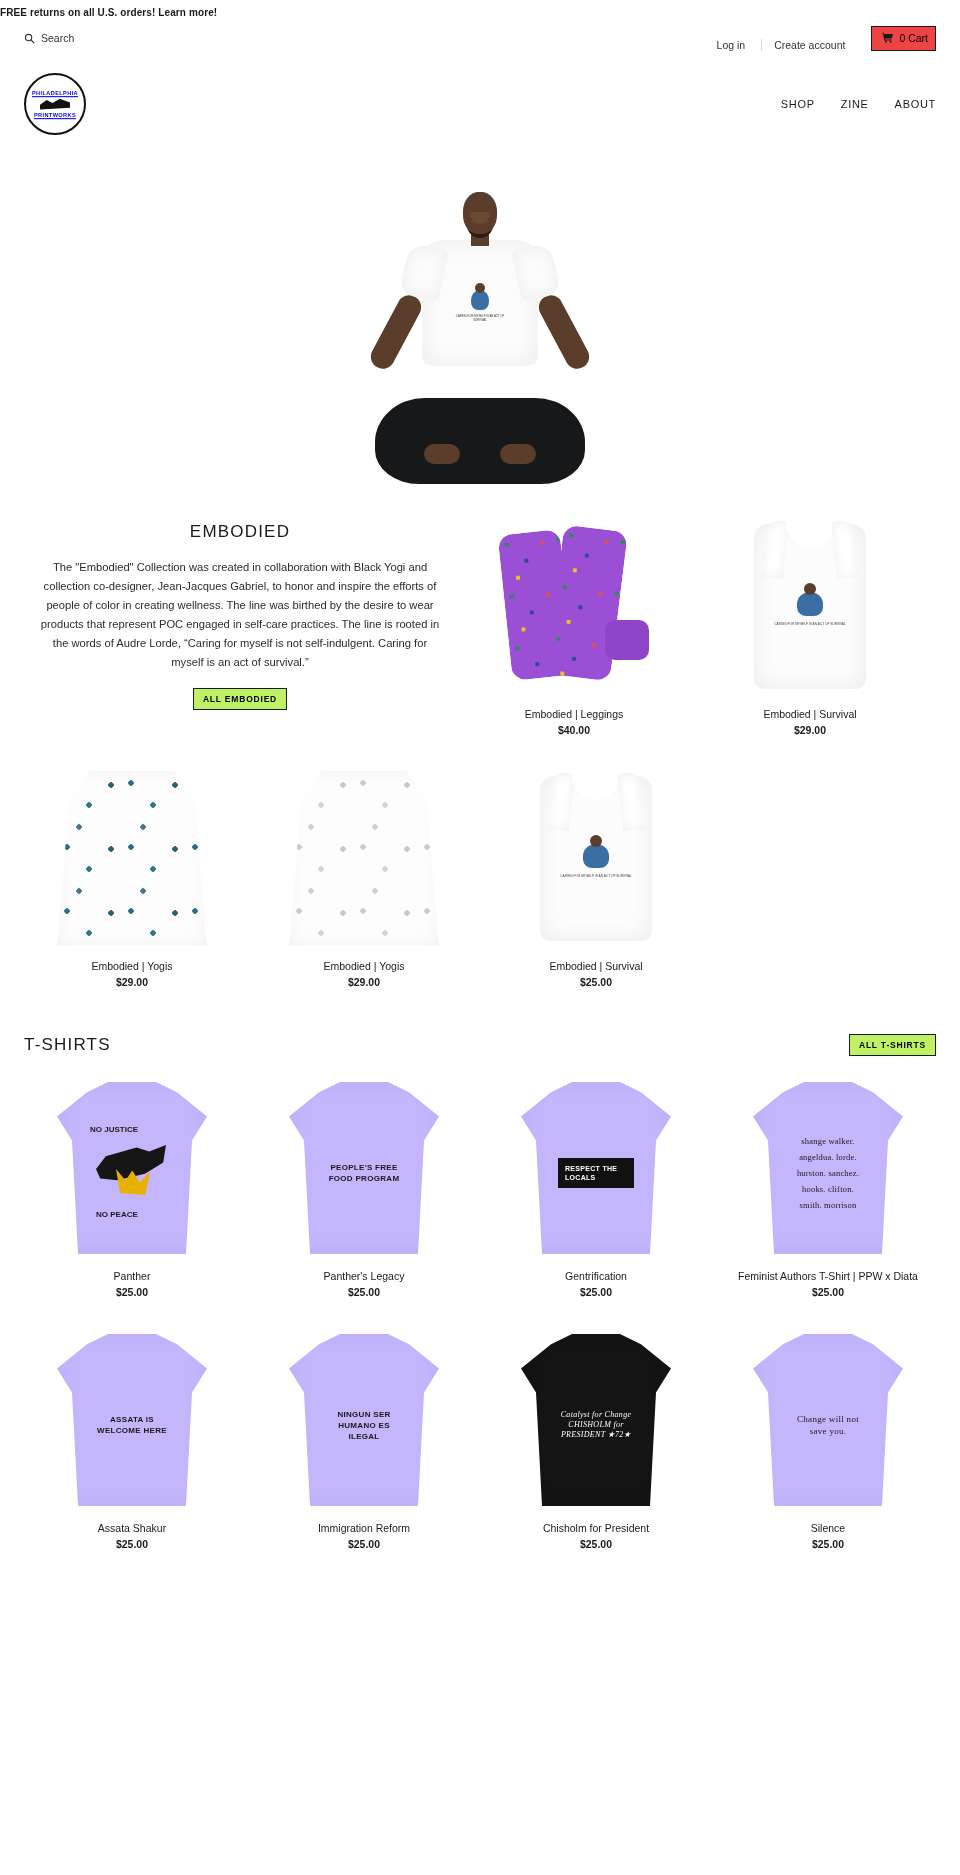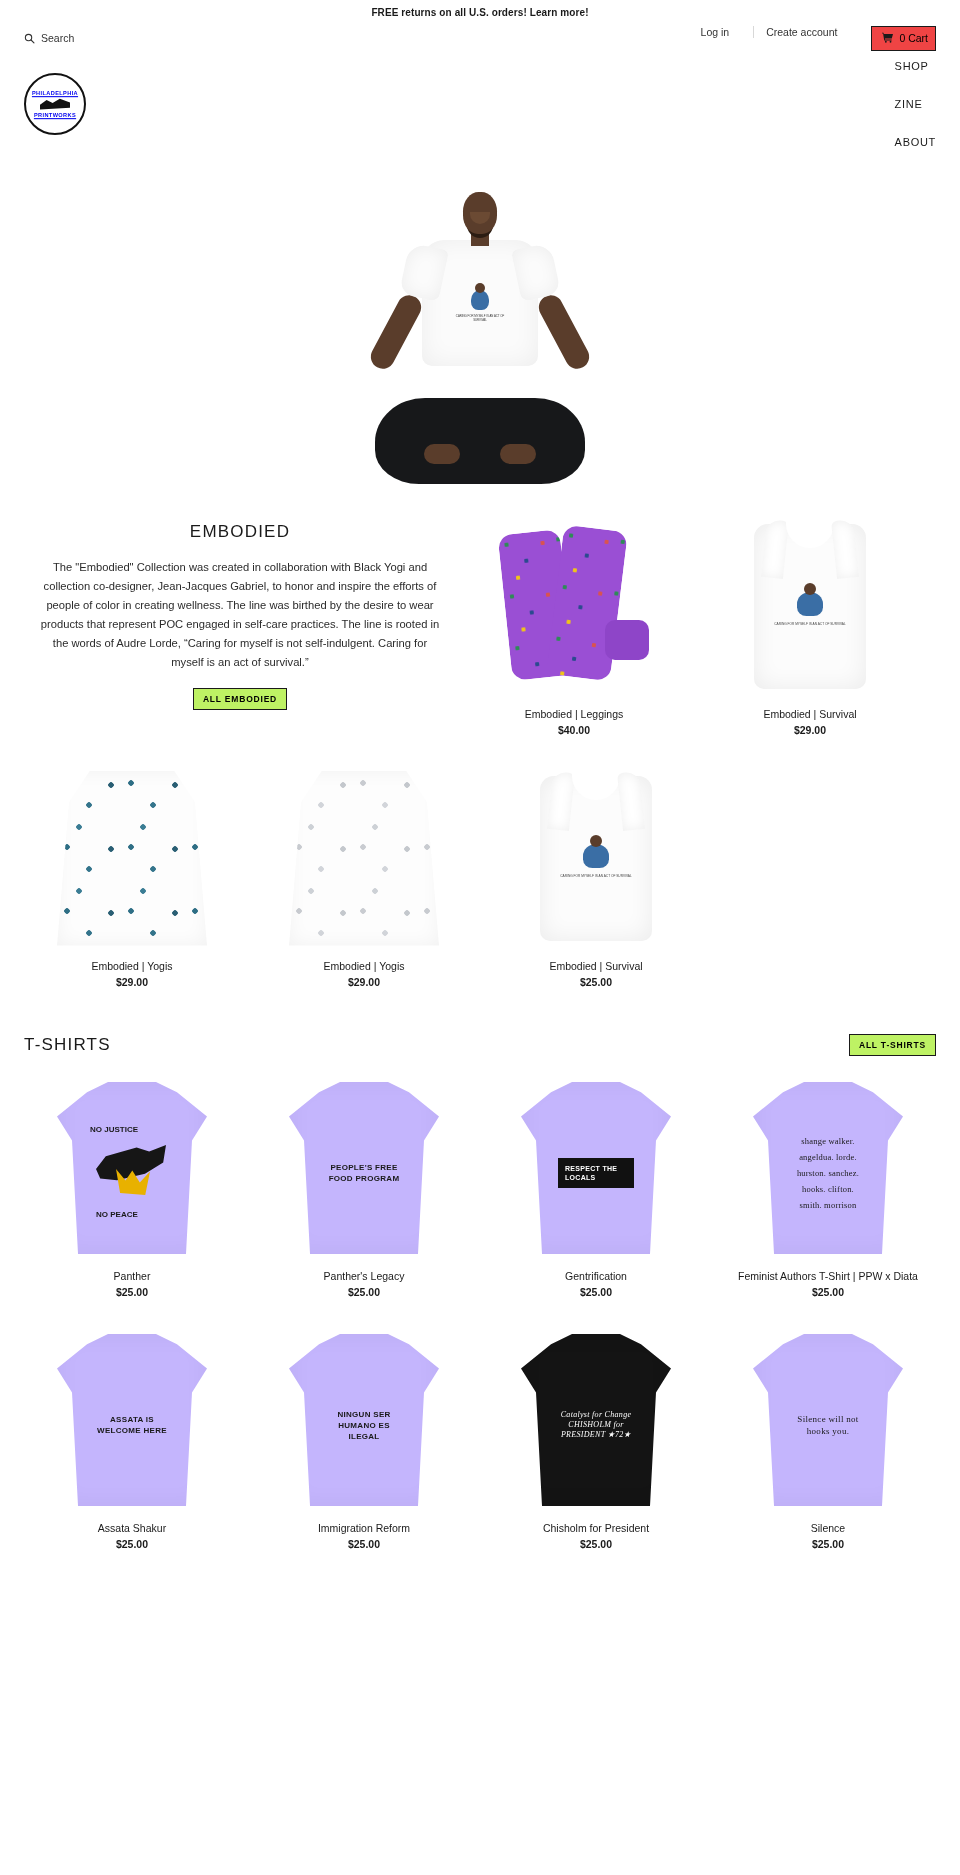--- a/index.html
+++ b/index.html
@@ -10,21 +10,21 @@
     color: #1a1a1a;
     -webkit-font-smoothing: antialiased;
   }
   body { width: 960px; overflow-x: hidden; }
 
   
   .announce {
     height: 24px;
     display: flex;
     align-items: center;
-    justify-content: center;
+    justify-content: flex-start;
     font-size: 10px;
     font-weight: bold;
     letter-spacing: .1px;
     color: #1a1a1a;
   }
 
   
   .utility {
     height: 28px;
     display: flex;
@@ -37,22 +37,22 @@
     display: flex;
     align-items: center;
     gap: 6px;
     color: #333;
     cursor: text;
   }
   .util-search svg { display: block; }
   .util-right {
     margin-left: auto;
     display: flex;
-    align-items: flex-start;
-    gap: 12px;
+    align-items: flex-end;
+    gap: 4px;
   }
   .util-link {
     font-size: 10.5px;
     color: #333;
     text-decoration: none;
     padding: 0 12px;
     line-height: 12px;
   }
   .util-link.sep { border-left: 1px solid #d8d8d8; }
   .cart-btn {
@@ -100,21 +100,20 @@
     margin: 1px 0;
     background: #111;
     clip-path: polygon(0% 55%, 22% 20%, 42% 42%, 66% 10%, 100% 38%, 100% 78%, 0% 92%);
   }
   .mainnav {
     margin-left: auto;
     display: flex;
     gap: 26px;
     font-size: 11px;
     letter-spacing: .7px;
-    flex-direction: column;
   }
   .mainnav a { color: #1a1a1a; text-decoration: none; }
 
   
   .hero {
     height: 328px;
     display: flex;
     align-items: flex-end;
     justify-content: center;
     position: relative;
@@ -573,21 +572,21 @@
           <div class="art script">Catalyst for Change CHISHOLM for PRESIDENT ★72★</div>
         </div>
       </div>
       <div class="title">Chisholm for President</div>
       <div class="price">$25.00</div>
     </div>
 
     <div class="prod">
       <div class="thumb">
         <div class="tee">
-          <div class="art sig">Silence will not hooks you.</div>
+          <div class="art sig">Change will not save you.</div>
         </div>
       </div>
       <div class="title">Silence</div>
       <div class="price">$25.00</div>
     </div>
 
   </div>
 </div>
 
 <div class="bottom-pad"></div>

